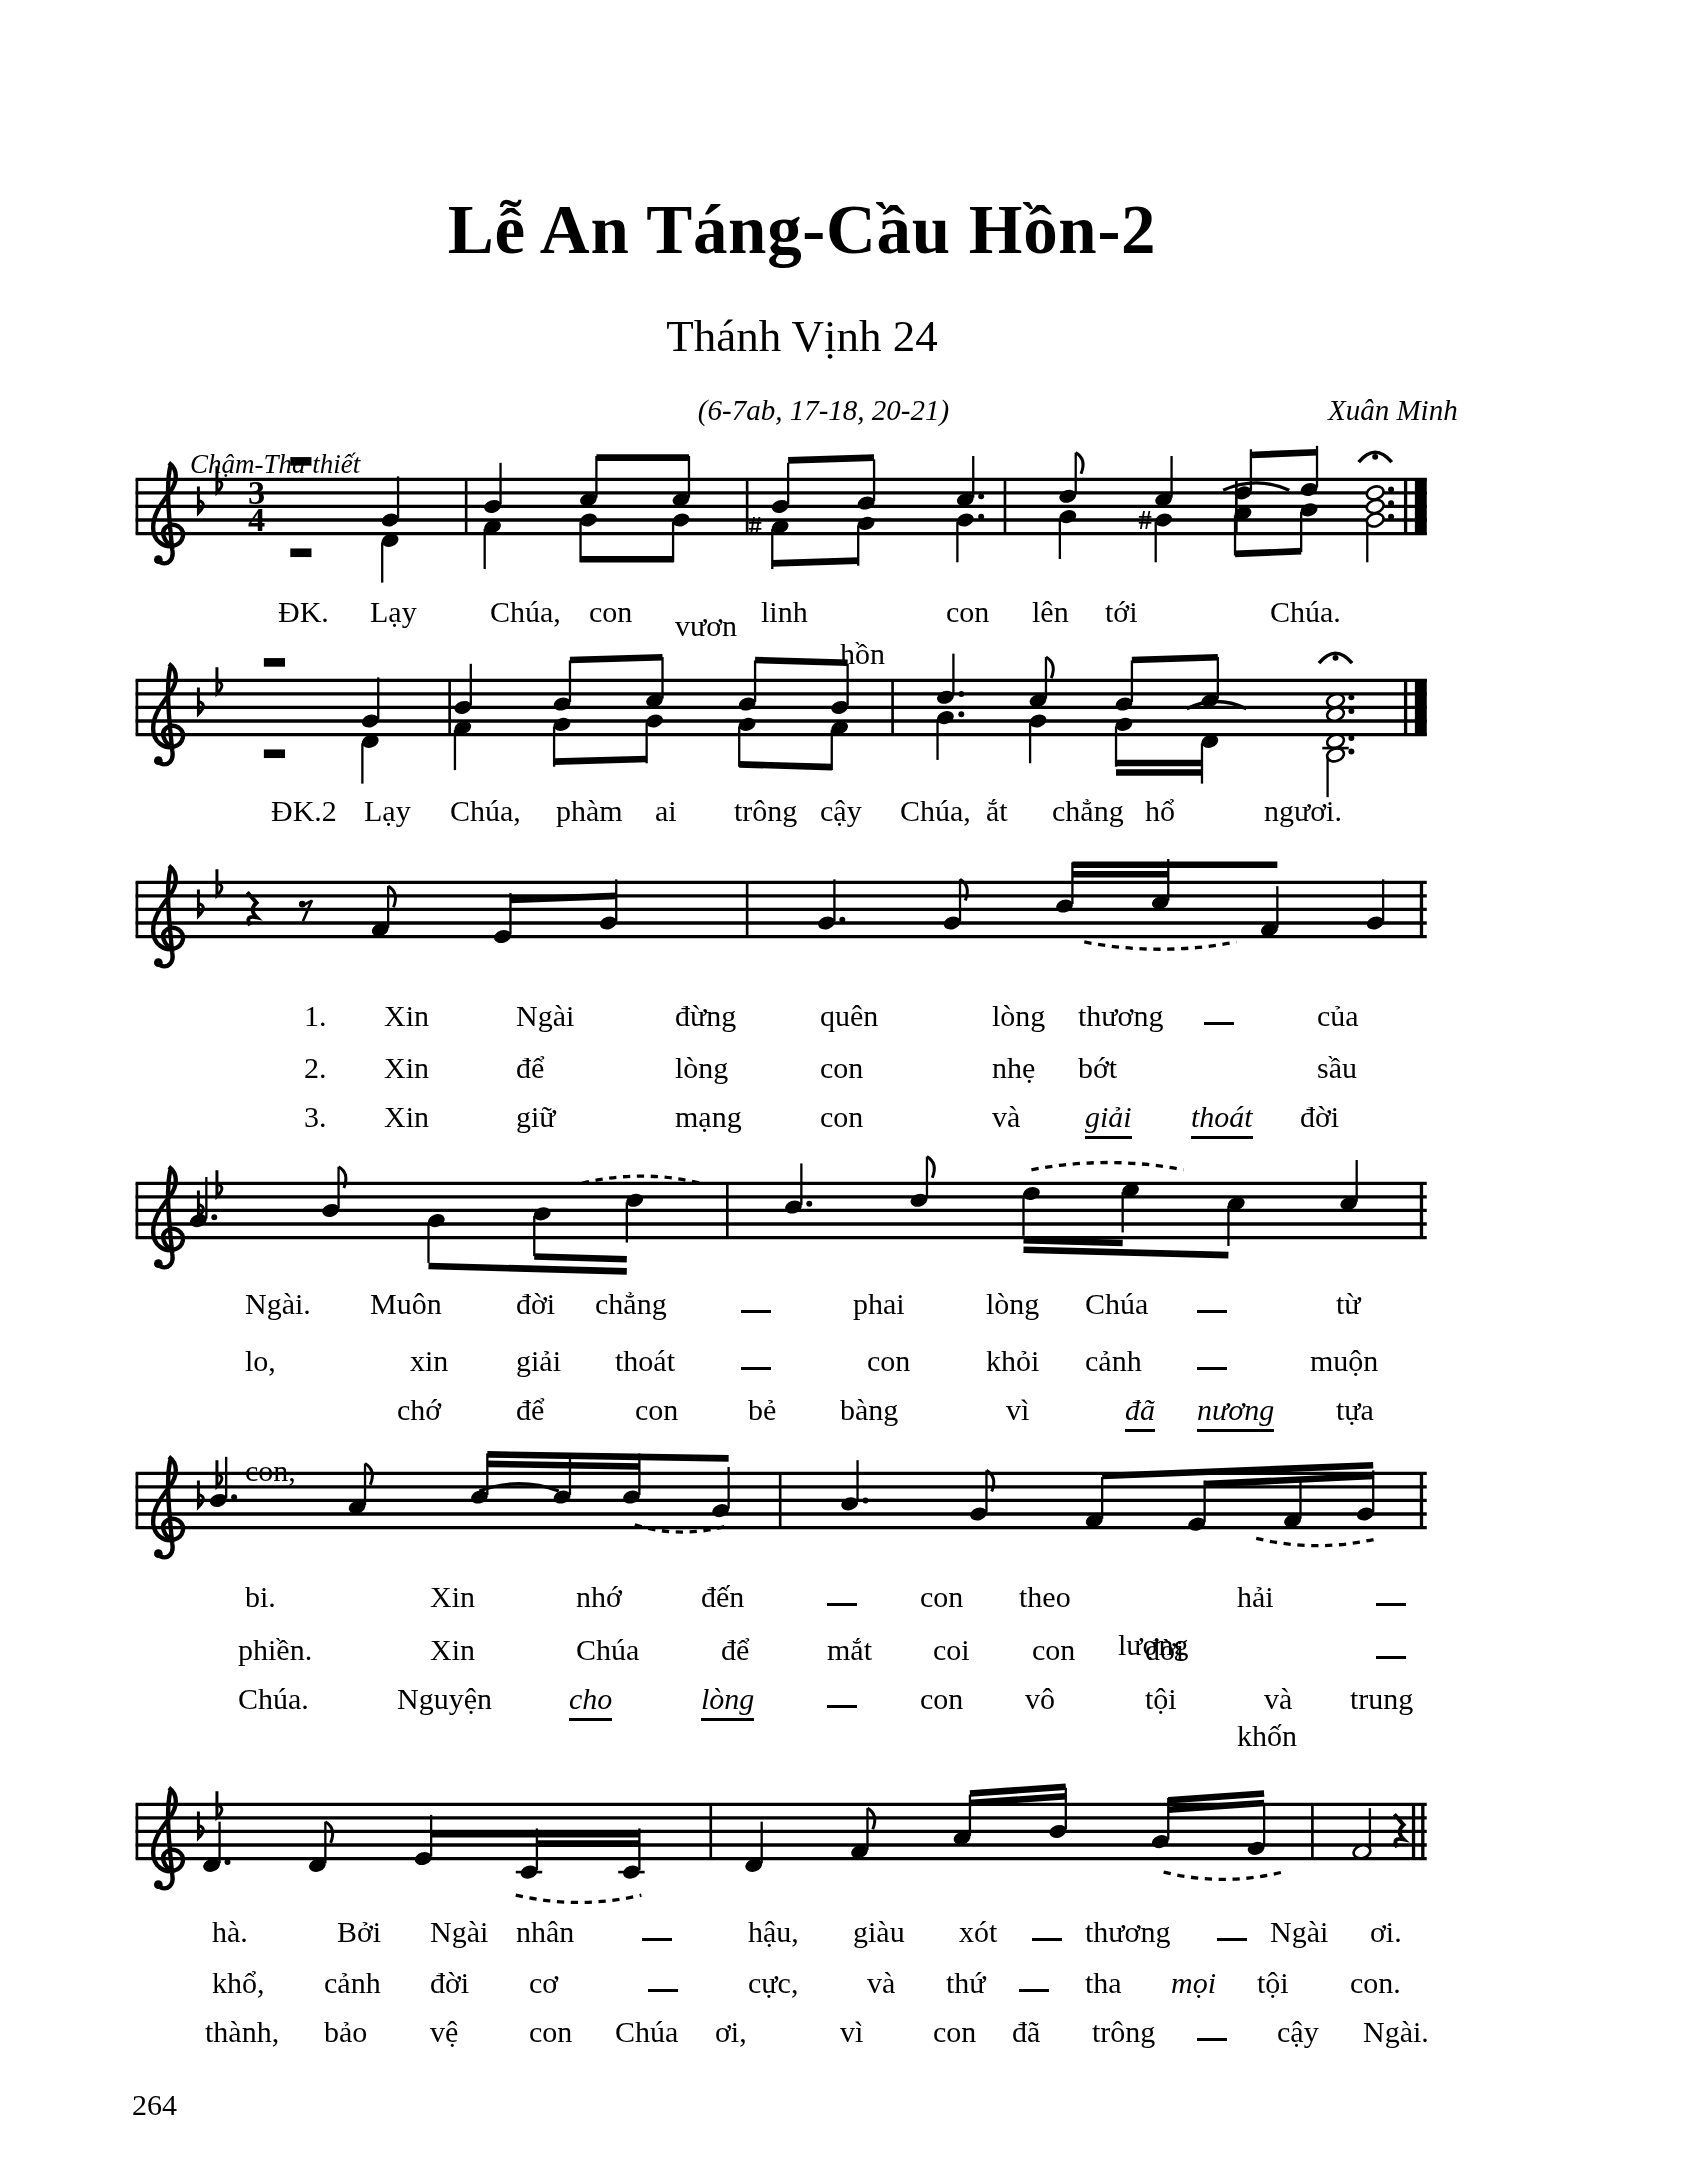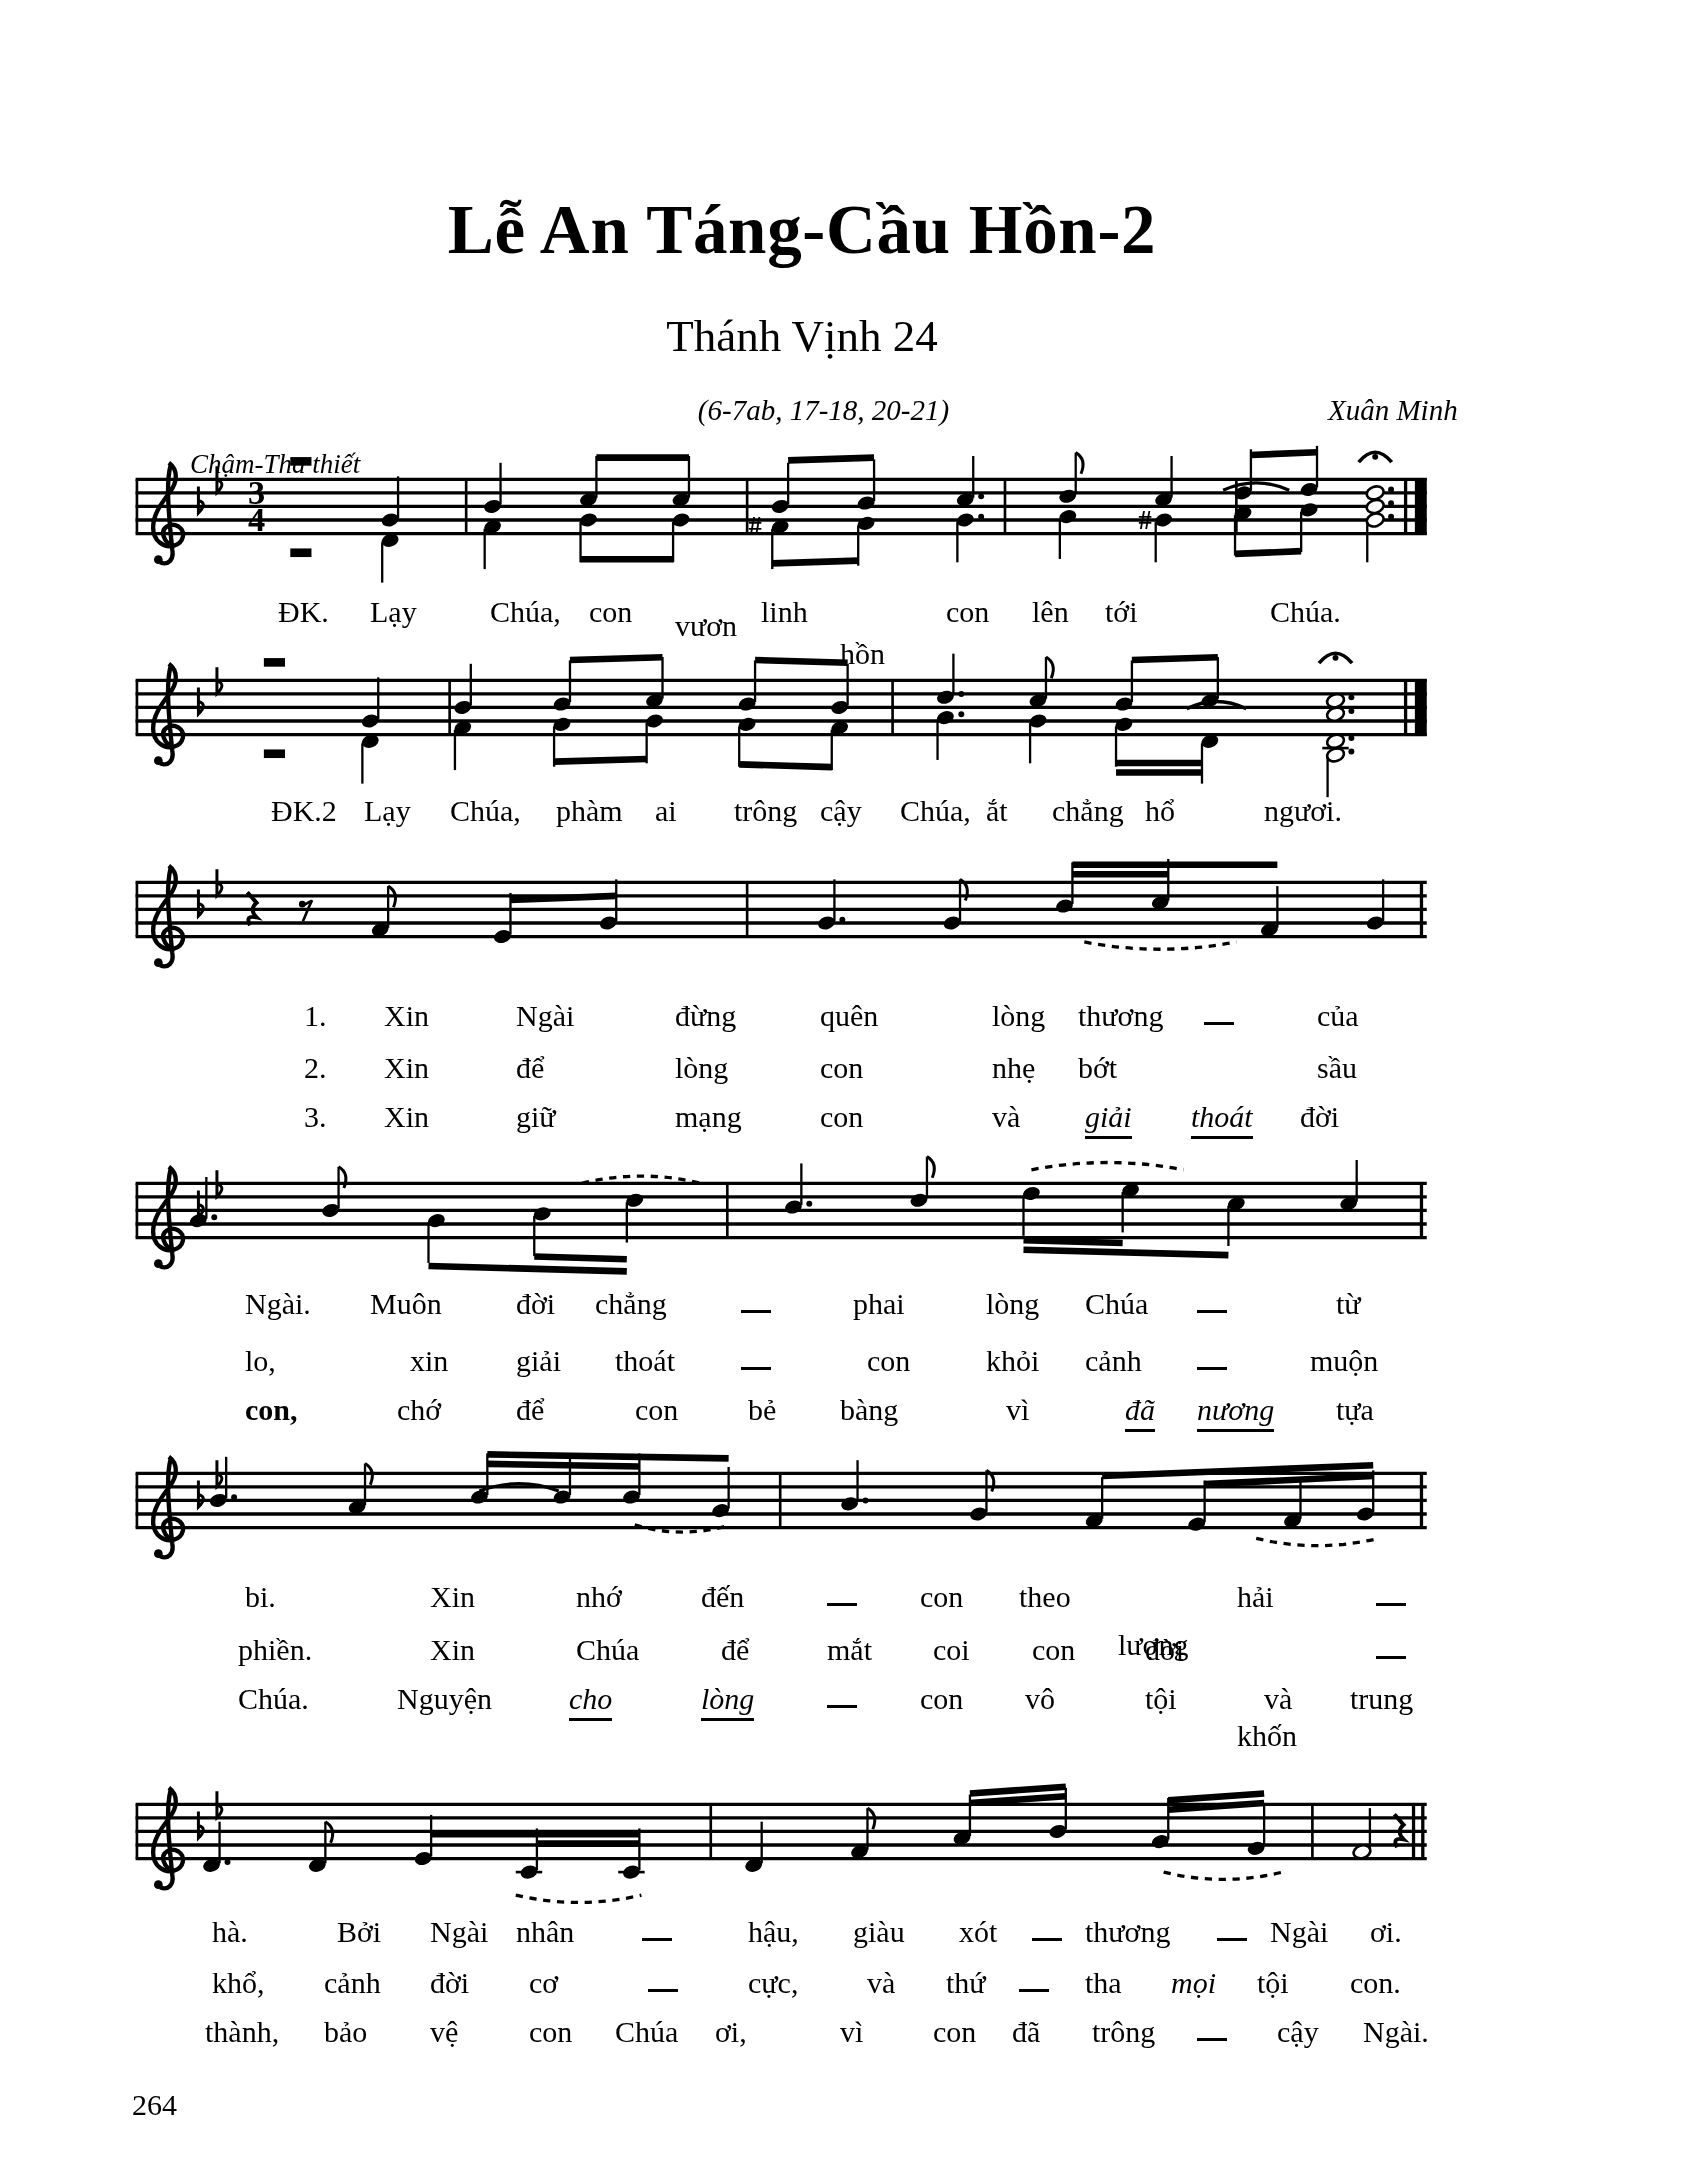--- a/index.html
+++ b/index.html
@@ -464,21 +464,21 @@
       <span style="left: 245px; top: 1344px;">lo,</span>
       <span style="left: 410px; top: 1344px;">xin</span>
       <span style="left: 516px; top: 1344px;">giải</span>
       <span style="left: 615px; top: 1344px;">thoát</span>
       <span class="ext" style="left: 741px; top: 1344px;"></span>
       <span style="left: 867px; top: 1344px;">con</span>
       <span style="left: 986px; top: 1344px;">khỏi</span>
       <span style="left: 1085px; top: 1344px;">cảnh</span>
       <span class="ext" style="left: 1197px; top: 1344px;"></span>
       <span style="left: 1310px; top: 1344px;">muộn</span>
-      <span style="left: 245px; top: 1393px; font-weight: bold;">con,</span>
+      <span style="left: 245px; top: 1454px;">con,</span>
       <span style="left: 397px; top: 1393px;">chớ</span>
       <span style="left: 516px; top: 1393px;">để</span>
       <span style="left: 635px; top: 1393px;">con</span>
       <span style="left: 748px; top: 1393px;">bẻ</span>
       <span style="left: 840px; top: 1393px;">bàng</span>
       <span style="left: 1006px; top: 1393px;">vì</span>
       <span class="em" style="left: 1125px; top: 1393px;">đã</span>
       <span class="em" style="left: 1197px; top: 1393px;">nương</span>
       <span style="left: 1336px; top: 1393px;">tựa</span>
       <span style="left: 245px; top: 1580px;">bi.</span>

